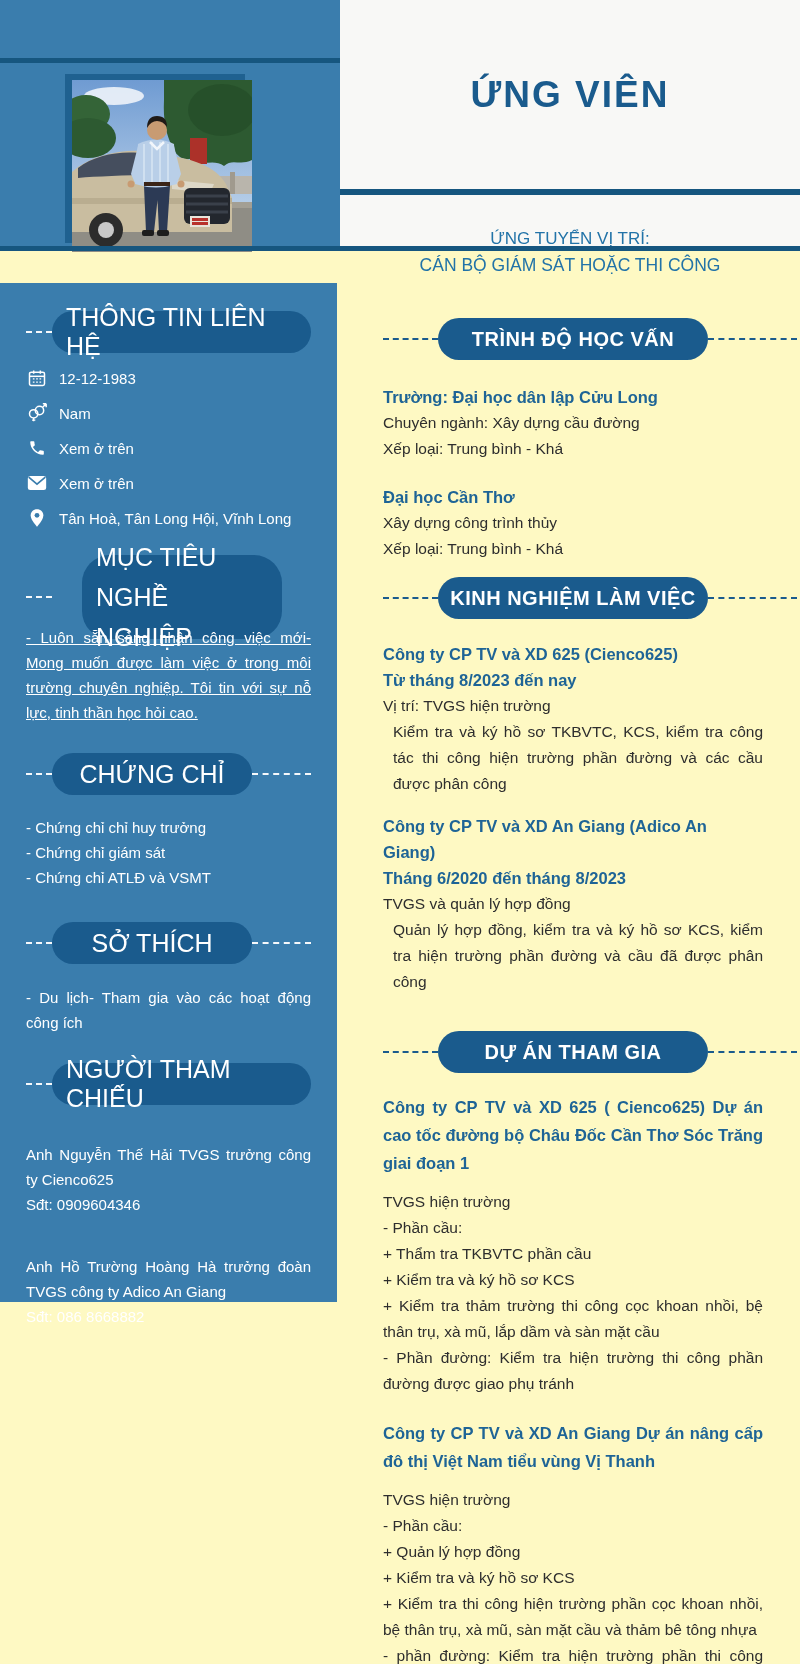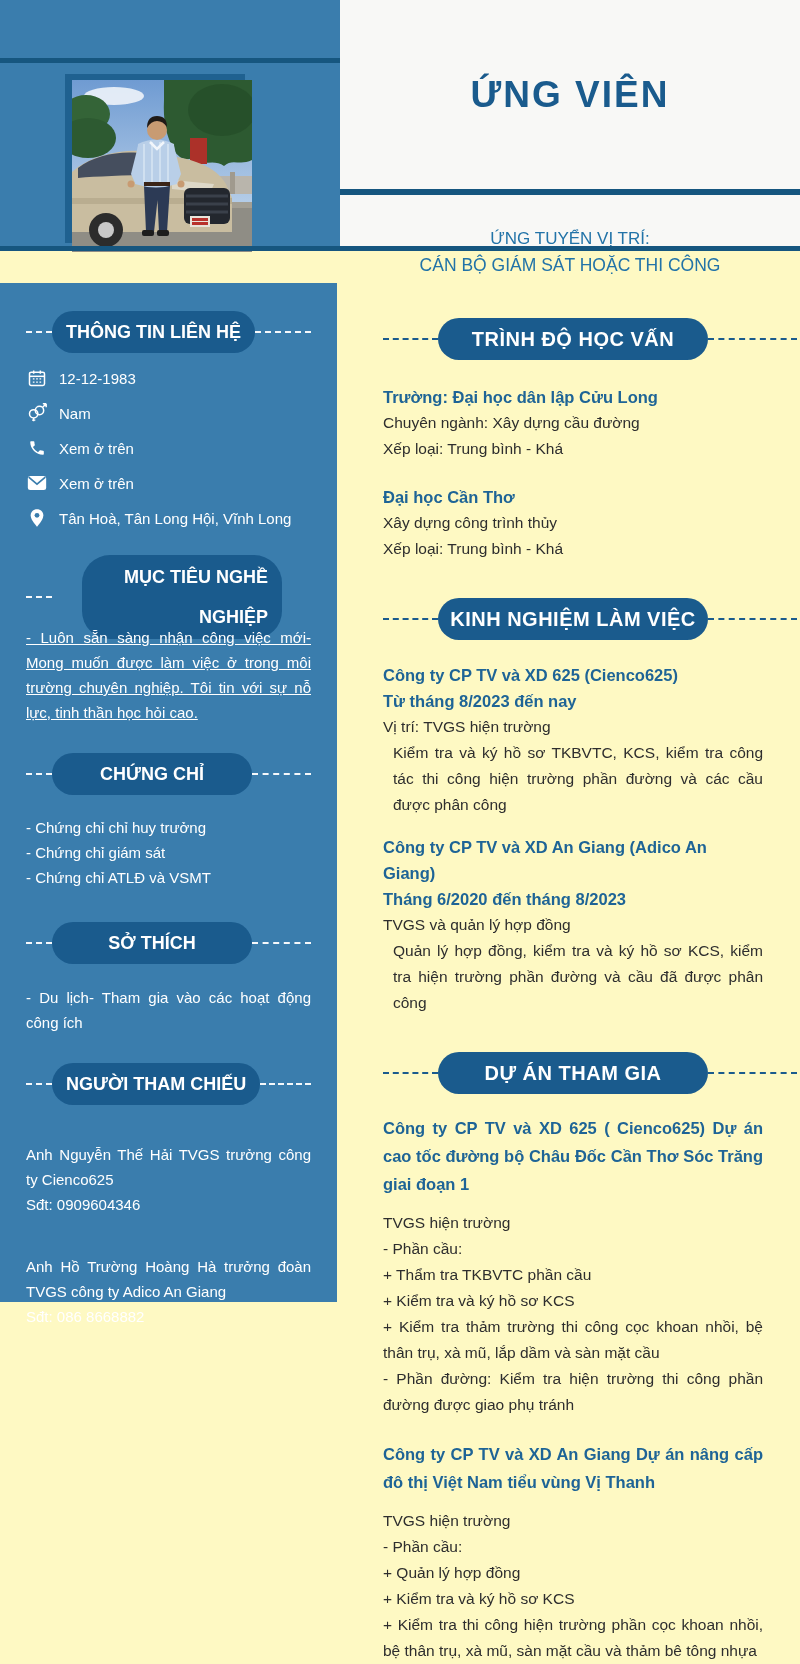--- a/index.html
+++ b/index.html
@@ -24,21 +24,21 @@
   .position-title{position:absolute;left:340px;top:255px;width:460px;text-align:center;
                   color:#2273a8;font-size:17.5px;}
 
   
   .sidebar{position:absolute;left:0;top:283px;width:337px;height:1019px;background:#3a7dad;
            color:#ffffff;padding:28px 26px 0 26px;box-sizing:border-box;font-size:15px;}
   .s-pill-row{display:flex;align-items:center;}
   .s-dash{border-top:2px dashed rgba(255,255,255,.95);}
   .s-dash.l{flex:0 0 26px;}
   .s-dash.r{flex:1;}
-  .s-pill{background:#1a5b8d;color:#fff;font-weight:bold;font-size:18px;text-align:right;
+  .s-pill{background:#1a5b8d;color:#fff;font-weight:normal;font-size:25px;text-align:left;
           min-width:200px;box-sizing:border-box;padding:0 14px;height:42px;border-radius:22px;
           display:flex;align-items:center;justify-content:center;line-height:1.15;}
   .s-pill.tall{height:84px;border-radius:28px;line-height:40px;width:202px;}
   .contact-list{margin-top:14px;}
   .contact-row{display:flex;align-items:center;height:22px;margin-bottom:13px;}
   .contact-row .ci{flex:0 0 22px;height:20px;margin-right:11px;display:flex;align-items:center;justify-content:center;}
   .contact-row .ci svg{display:block;}
   .s-par{line-height:25px;text-align:justify;margin-top:37px;}
   .s-par.overlap{margin-top:-14px;position:relative;z-index:2;text-decoration:underline;}
   .s-list{line-height:25px;}
@@ -54,21 +54,21 @@
   .m-pill{background:#1a5b8d;color:#fff;font-weight:bold;font-size:20px;letter-spacing:.5px;
           width:270px;height:42px;border-radius:22px;box-sizing:border-box;
           display:flex;align-items:center;justify-content:center;}
   .m-body{width:380px;}
   .blue-bold{color:#1e6496;font-weight:bold;font-size:16.5px;line-height:26px;}
   .m-line{line-height:26px;}
   .m-desc{line-height:26px;text-align:justify;padding-left:10px;}
   .proj-name{color:#1e6496;font-weight:bold;font-size:16.5px;line-height:28px;text-align:justify;}
   .pline{line-height:26px;text-align:justify;margin:0;}
   .edu-entry{margin-top:24px;} .edu-entry2{margin-top:22px;}
-  .pill1{margin-top:18px;} .pill2{margin-top:36px;} .pill3{margin-top:36px;}
+  .pill1{margin-top:18px;} .pill2{margin-top:15px;} .pill3{margin-top:36px;}
   .exp1{margin-top:22px;} .exp2{margin-top:16px;}
   .pn1{margin-top:20px;} .pn2{margin-top:22px;}
   .pgroup{margin-top:12px;}
 </style>
 </head>
 <body>
 
 <div class="page">
 
   <div class="top-left">

